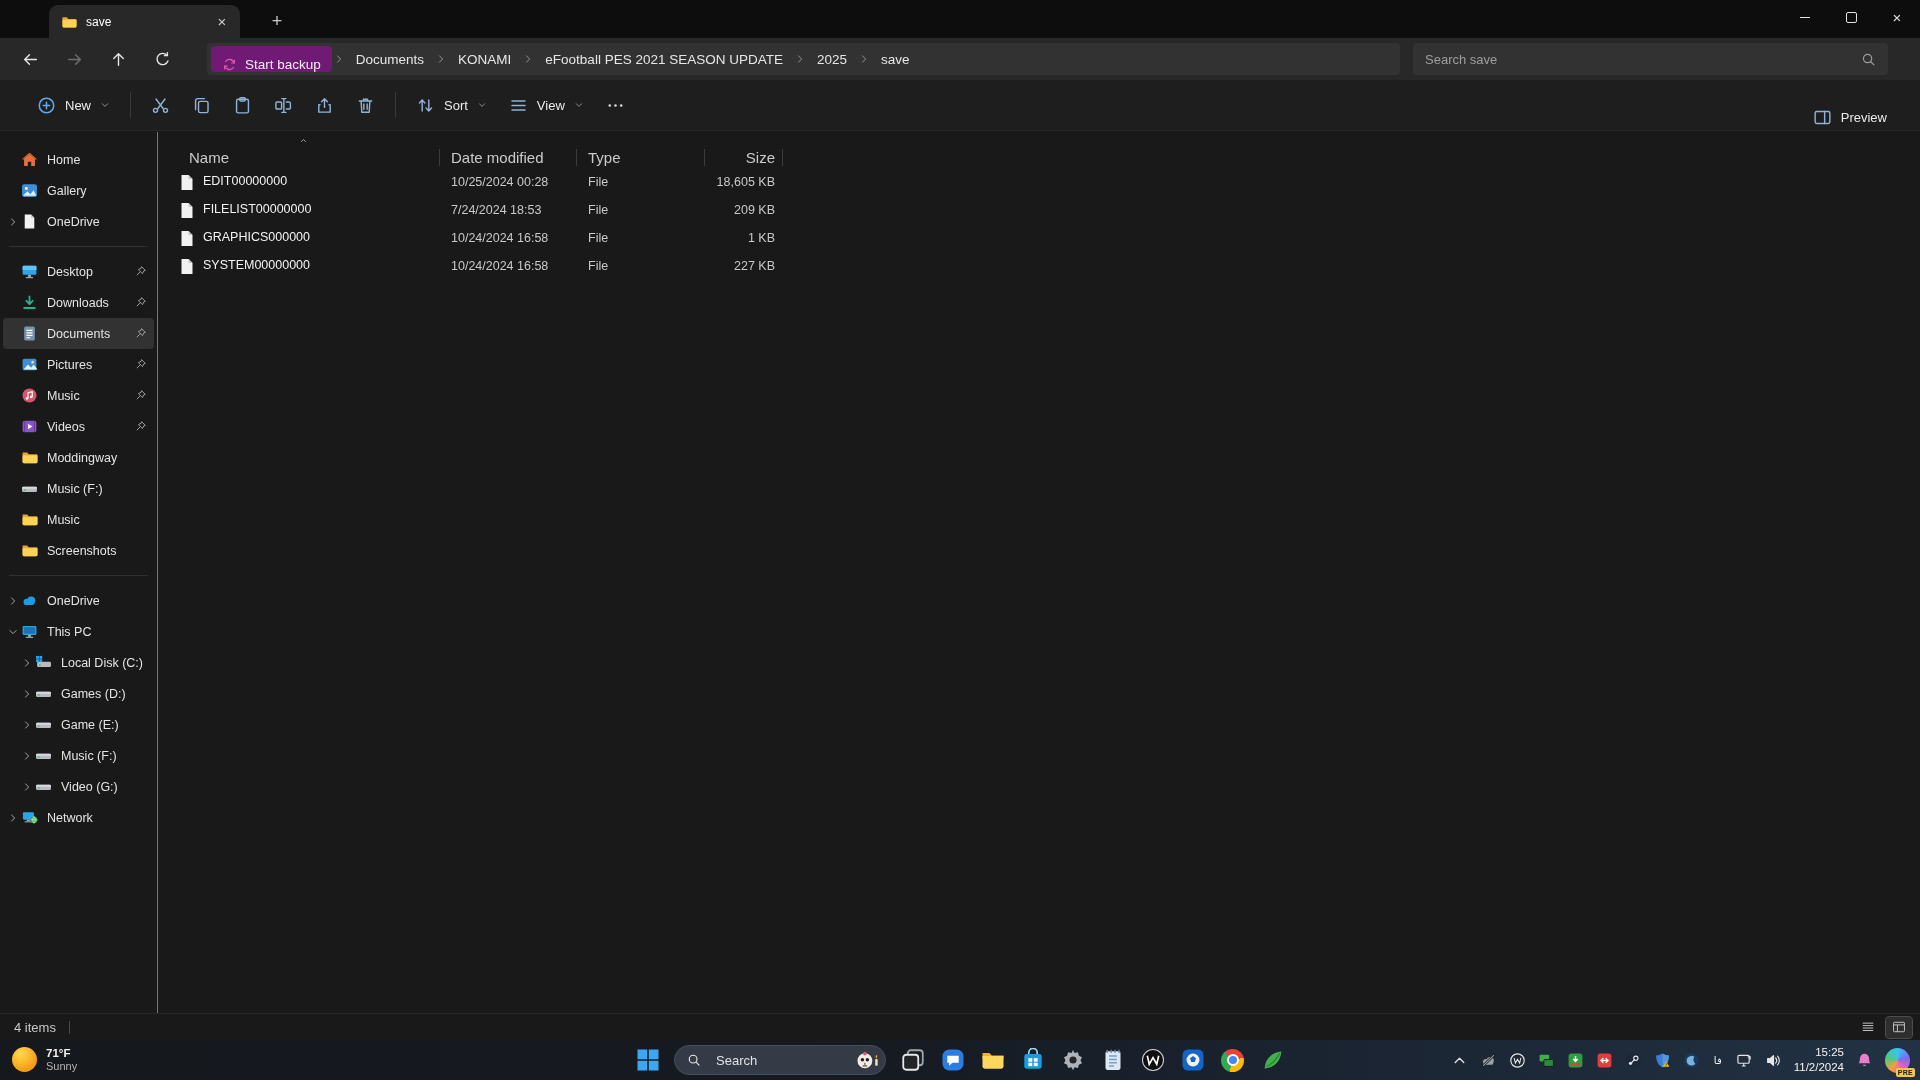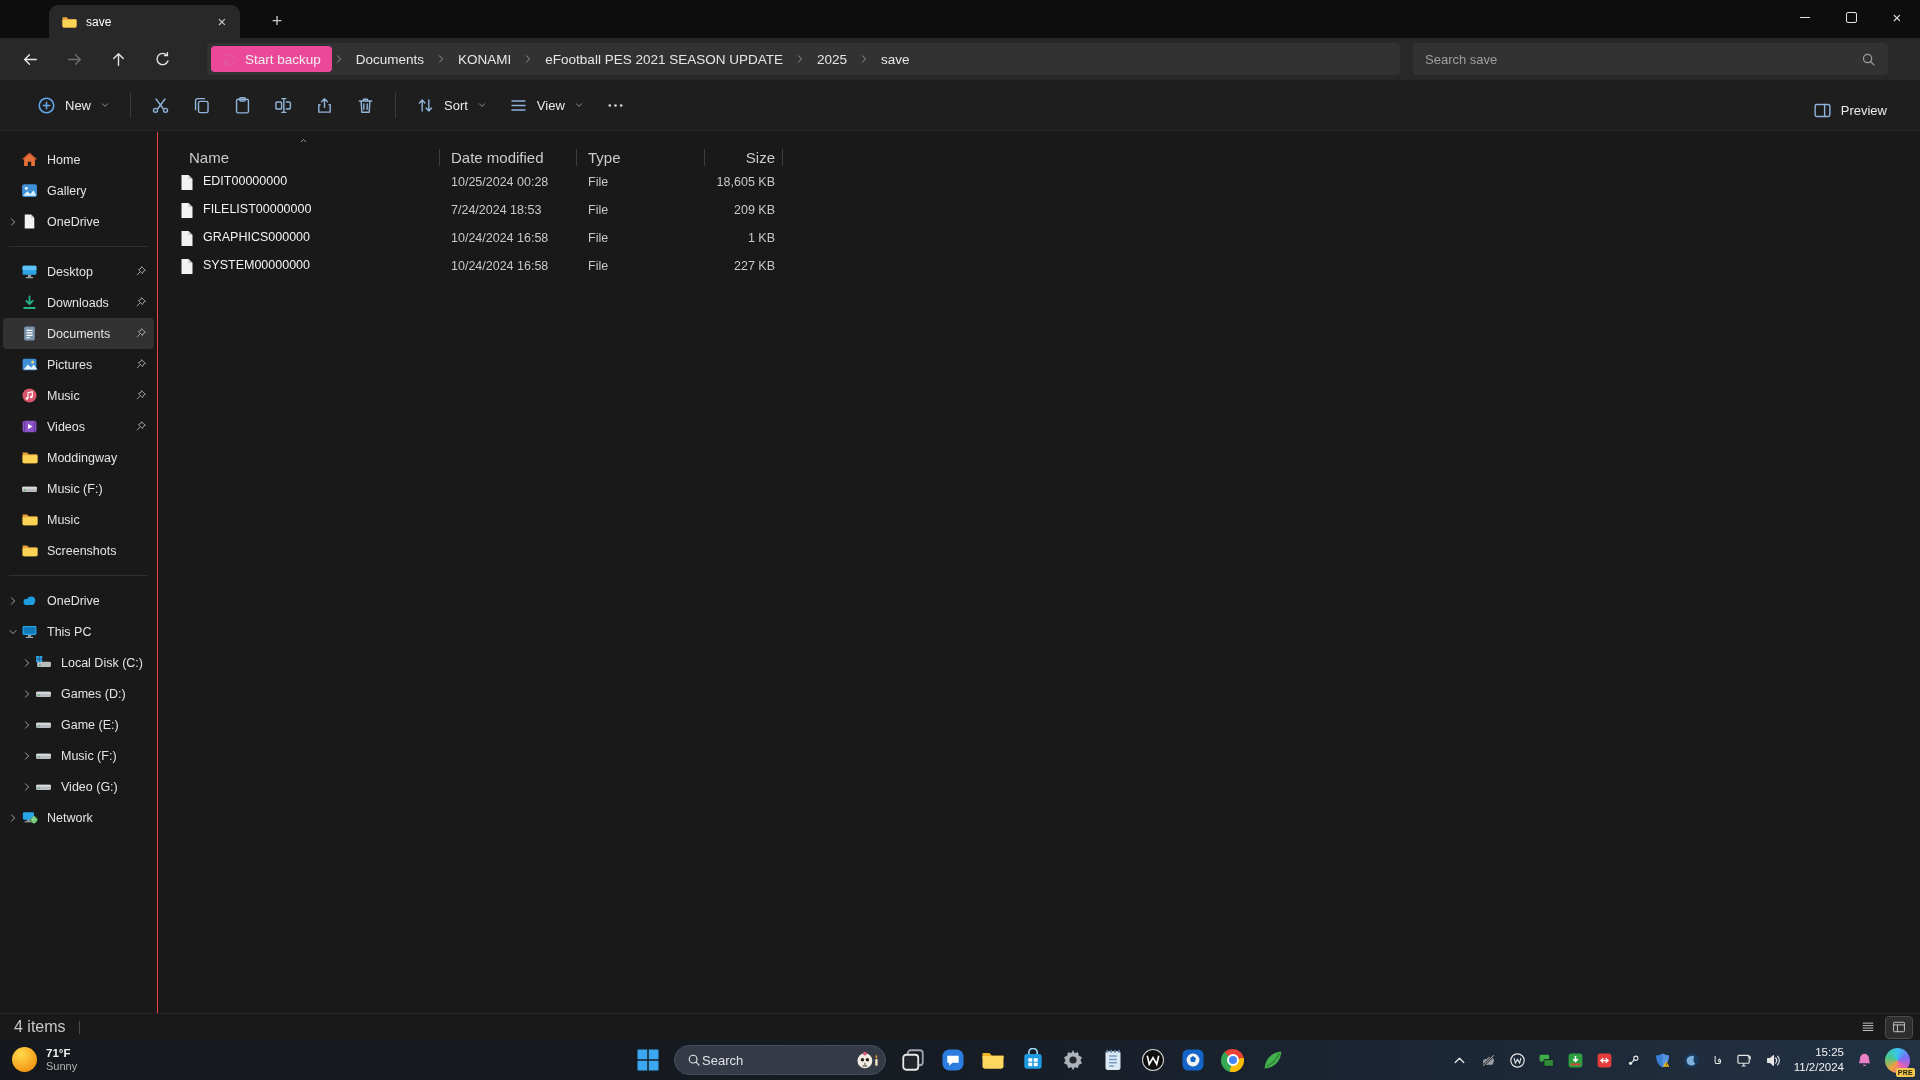--- a/index.html
+++ b/index.html
@@ -23,40 +23,40 @@
   .cap-min{display:block;width:10px;border-top:1.2px solid #e2e2e2}
   .cap-max{display:block;width:9px;height:9px;border:1.1px solid #e2e2e2;border-radius:2px}
 
   
   .navbar{position:absolute;top:38px;left:0;right:0;height:42px;background:#282828}
   .nav-buttons{position:absolute;left:8px;top:5px;display:flex}
   .nav-btn{width:44px;height:32px;display:flex;align-items:center;justify-content:center;border-radius:4px}
   .nav-btn svg{width:17px;height:17px}
   .crumb-bar{position:absolute;left:207px;top:5px;width:1193px;height:32px;background:#323232;
        border-radius:4px;display:flex;align-items:center;padding:0 4px;box-sizing:border-box}
-  .crumb-backup{display:flex;align-items:center;gap:8px;background:#ec4899;border-radius:4px;height:26px;
+  .crumb-backup{display:flex;align-items:flex-end;gap:8px;background:#701a75;border-radius:4px;height:26px;
        padding:0 11px;font-size:13.5px;color:#f0f0f0}
   .crumb-backup .ic svg{width:15px;height:15px}
   .crumb{background:none;border:none;color:#e6e6e6;font-size:13.5px;padding:0 10px;height:26px;
        font-family:inherit;border-radius:4px}
   .crumb-sep svg{width:12px;height:12px;opacity:.85;margin:0 1px}
   .searchbox{position:absolute;left:1413px;top:5px;width:475px;height:32px;background:#323232;border-radius:4px;
        display:flex;align-items:center;padding:0 12px;box-sizing:border-box;font-size:13px;color:#9f9f9f}
   .search-text{flex:1}
   .searchbox .ic svg{width:15px;height:15px}
 
   
   .toolbar{position:absolute;top:80px;left:0;right:0;height:51px;background:#1e1e1e;
        border-bottom:1px solid #262626;display:flex;align-items:center;padding-left:26px;box-sizing:border-box}
   .tb-btn{height:36px;border-radius:4px;display:flex;align-items:center;gap:9px;padding:0 11px;
        font-size:13px;color:#ebebeb}
   .tb-btn svg{width:19px;height:19px}
   .tb-btn .tb-chev svg{width:10px;height:10px}
   .tb-div{width:1px;height:26px;background:#3a3a3a;margin:0 9px}
-  .tb-preview{position:absolute;right:22px;top:12px}
+  .tb-preview{position:absolute;right:22px;top:19px}
 
   
   .main{position:absolute;top:132px;left:0;right:0;height:881px;display:flex}
   .sidebar{width:158px;border-right:1px solid #ef4444;padding-top:12px;box-sizing:border-box}
   .sb-item{height:31px;display:flex;align-items:center;margin:0 3px;border-radius:4px;padding-left:1px}
   .sb-item.selected{background:#323232}
   .sb-item.indent{padding-left:15px}
   .sb-chev{width:17px;min-width:17px;display:flex;justify-content:center}
   .sb-chev svg{width:12px;height:12px}
   .sb-ico{width:17px;height:17px;min-width:17px;margin-right:9px}
@@ -77,40 +77,40 @@
   .th.col-size{justify-content:flex-end;padding-right:8px}
   .row{display:flex;height:28px;align-items:center;margin-left:20px;font-size:12.5px;color:#c9c9c9;border-radius:3px}
   .cell-name{width:262px;display:flex;align-items:flex-start;gap:9px;padding-left:2px;color:#f2f2f2;box-sizing:border-box}
   .cell-name .ic svg{width:14px;height:17px}
   .cell-date{width:137px;padding-left:11px;box-sizing:border-box}
   .cell-type{width:128px;padding-left:11px;box-sizing:border-box}
   .cell-size{width:78px;text-align:right;box-sizing:border-box;padding-right:8px}
 
   
   .statusbar{position:absolute;top:1013px;left:0;right:0;height:27px;background:#191919;border-top:1px solid #272727;
-       display:flex;align-items:center;padding:0 8px 0 14px;box-sizing:border-box;font-size:16px;color:#c8c8c8}
+       display:flex;align-items:center;padding:0 8px 0 14px;box-sizing:border-box;font-size:13px;color:#c8c8c8}
   .count-sep{width:1px;height:13px;background:#4a4a4a;margin-left:13px}
   .view-toggles{margin-left:auto;display:flex;gap:5px}
   .vt{width:26px;height:21px;display:flex;align-items:center;justify-content:center;border-radius:3px}
   .vt svg{width:14px;height:14px}
   .vt.active{background:#2e2e2e;outline:1px solid #4d4d4d}
 
   
   .taskbar{position:absolute;bottom:0;left:0;right:0;height:40px;
        background:linear-gradient(90deg,#15181d 0%,#161a21 45%,#1b2533 72%,#223244 100%);
        display:flex;align-items:center}
   .weather{display:flex;align-items:center;gap:9px;margin-left:12px}
   .weather-ball{width:25px;height:25px;border-radius:50%;background:radial-gradient(circle at 35% 28%,#ffd94d,#f59a16 72%)}
   .weather-temp{font-size:11.5px;font-weight:bold;color:#f2f2f2;line-height:1.2}
   .weather-cond{font-size:11px;color:#b2b2b2;line-height:1.2}
   .tb-center{position:absolute;left:50%;transform:translateX(-50%);display:flex;align-items:center;gap:13px;height:100%}
   .tb-ico{width:27px;height:27px;display:flex;align-items:center;justify-content:center}
   .tb-ico svg{width:24px;height:24px}
   .searchpill{width:212px;height:30px;border-radius:15px;background:#343b47;border:1px solid #454e5c;
-       display:flex;align-items:center;gap:1px;padding:0 4px 0 12px;box-sizing:border-box;font-size:13px;color:#e2e2e2}
+       display:flex;align-items:center;gap:15px;padding:0 4px 0 12px;box-sizing:border-box;font-size:13px;color:#e2e2e2}
   .searchpill .mag svg{width:14px;height:14px}
   .searchpill .skull{margin-left:auto}
   .searchpill .skull svg{width:26px;height:21px}
   .chrome-ball{width:23px;height:23px;border-radius:50%;
        background:conic-gradient(from -45deg,#ea4335 0 120deg,#fbbc05 0 240deg,#34a853 0 360deg);position:relative}
   .chrome-ball::after{content:"";position:absolute;inset:5.5px;border-radius:50%;background:#4285f4;border:2.5px solid #fff}
   .tray{margin-left:auto;display:flex;align-items:center;gap:12px;margin-right:10px}
   .tray-ic svg{width:17px;height:17px}
   .tray-lang{font-size:10px;color:#f0f0f0;padding:0 2px}
   .clock{text-align:right;font-size:11.5px;line-height:1.3;color:#f2f2f2}

